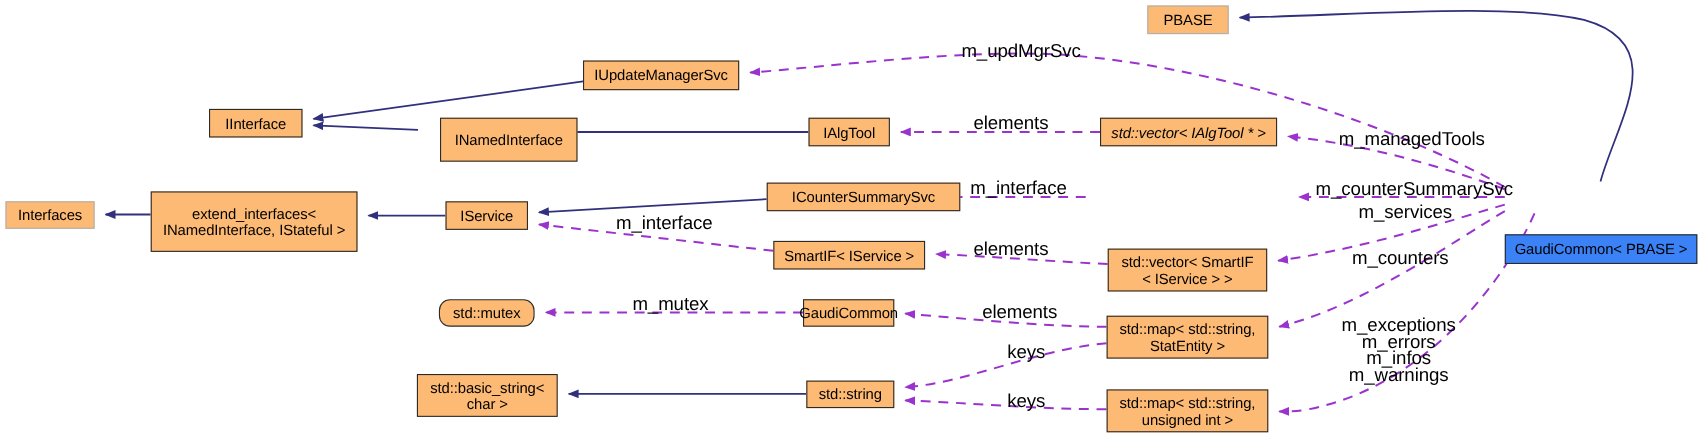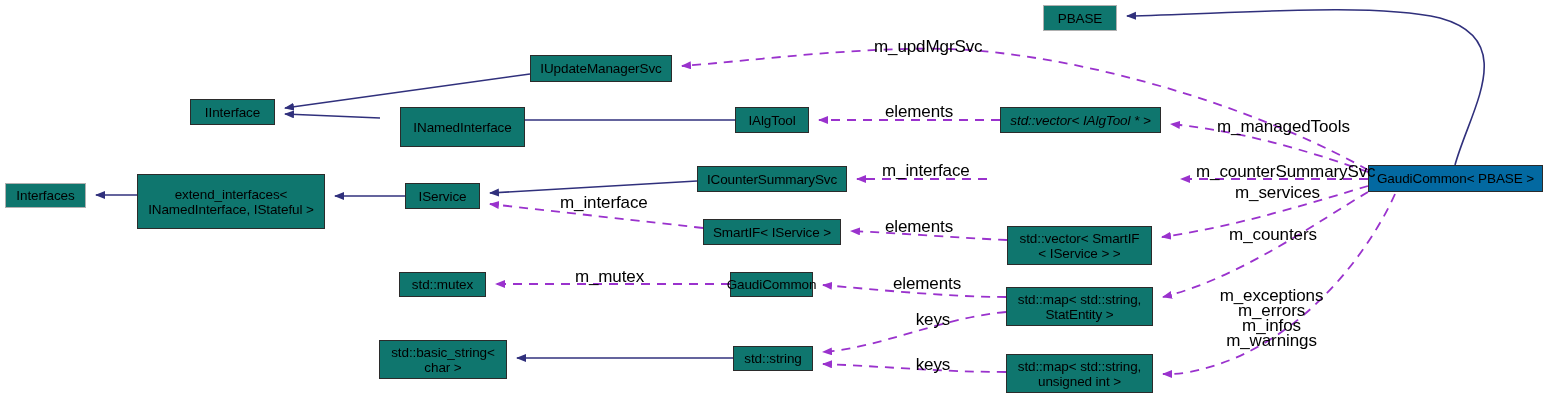--- a/index.html
+++ b/index.html
@@ -22,35 +22,36 @@
     width: 1552px;
     height: 400px;
   }
   .node {
     position: absolute;
     box-sizing: border-box;
     display: flex;
     align-items: center;
     justify-content: center;
     text-align: center;
-    background: #0f766e;
+    background: #fdba74;
     border: 1px solid #2b2b2b;
     color: #000000;
     font-size: 13.5px;
     line-height: 15px;
     letter-spacing: -0.1px;
     white-space: pre-line;
     z-index: 5;
   }
   .node.dim {
     border: 1px solid #b0b0b0;
   }
   .node.current {
-    background: #0369a1;
+    background: #3b82f6;
     border: 1px solid #2b2b2b;
+    margin-top: 48px;
   }
   .edge-label {
     position: absolute;
     font-size: 17px;
     line-height: 15px;
     color: #000000;
     text-align: center;
     white-space: pre-line;
     letter-spacing: -0.1px;
     z-index: 6;
@@ -124,23 +125,23 @@
   </svg>
 
   <div class="node dim" style="left:5px;   top:183px; width:81px;  height:25px;">Interfaces</div>
   <div class="node" style="left:137px; top:174px; width:188px; height:55px;">extend_interfaces&lt;
 INamedInterface, IStateful &gt;</div>
   <div class="node" style="left:190px; top:99px;  width:85px;  height:26px;">IInterface</div>
   <div class="node" style="left:400px; top:107px; width:125px; height:40px;">INamedInterface</div>
   <div class="node" style="left:405px; top:183px; width:75px;  height:26px;">IService</div>
   <div class="node" style="left:530px; top:55px;  width:142px; height:27px;">IUpdateManagerSvc</div>
   <div class="node" style="left:735px; top:107px; width:74px;  height:26px;">IAlgTool</div>
-  <div class="node" style="left:697px; top:166px; width:150px; height:26px;">ICounterSummarySvc</div>
+  <div class="node" style="left:697px; top:166px; width:176px; height:26px;">ICounterSummarySvc</div>
   <div class="node" style="left:703px; top:219px; width:138px; height:26px;">SmartIF&lt; IService &gt;</div>
-  <div class="node" style="left:399px; top:272px; width:87px;  height:25px;">std::mutex</div>
+  <div class="node" style="left:399px; top:272px; width:87px;  height:25px;border-radius:10px;">std::mutex</div>
   <div class="node" style="left:730px; top:272px; width:83px;  height:25px;">GaudiCommon</div>
   <div class="node" style="left:379px; top:340px; width:128px; height:39px;">std::basic_string&lt;
 char &gt;</div>
   <div class="node" style="left:733px; top:346px; width:80px;  height:25px;">std::string</div>
   <div class="node dim" style="left:1043px;top:5px;   width:74px;  height:26px;">PBASE</div>
   <div class="node" style="left:1000px;top:107px; width:161px; height:26px;font-style:italic;">std::vector&lt; IAlgTool * &gt;</div>
   <div class="node" style="left:1007px;top:226px; width:145px; height:39px;">std::vector&lt; SmartIF
 &lt; IService &gt; &gt;</div>
   <div class="node" style="left:1006px;top:287px; width:147px; height:39px;">std::map&lt; std::string,
 StatEntity &gt;</div>

